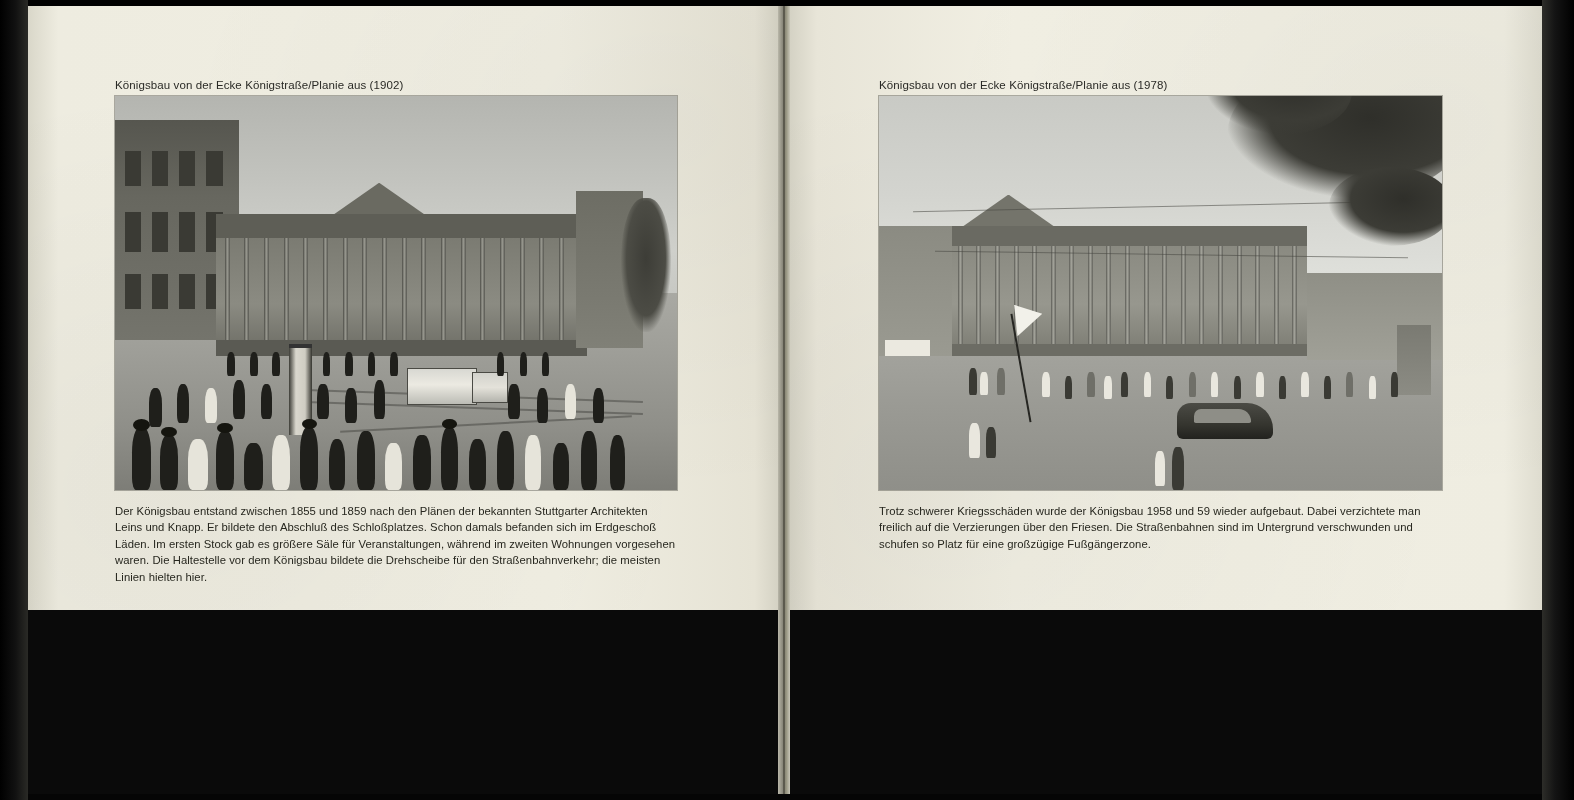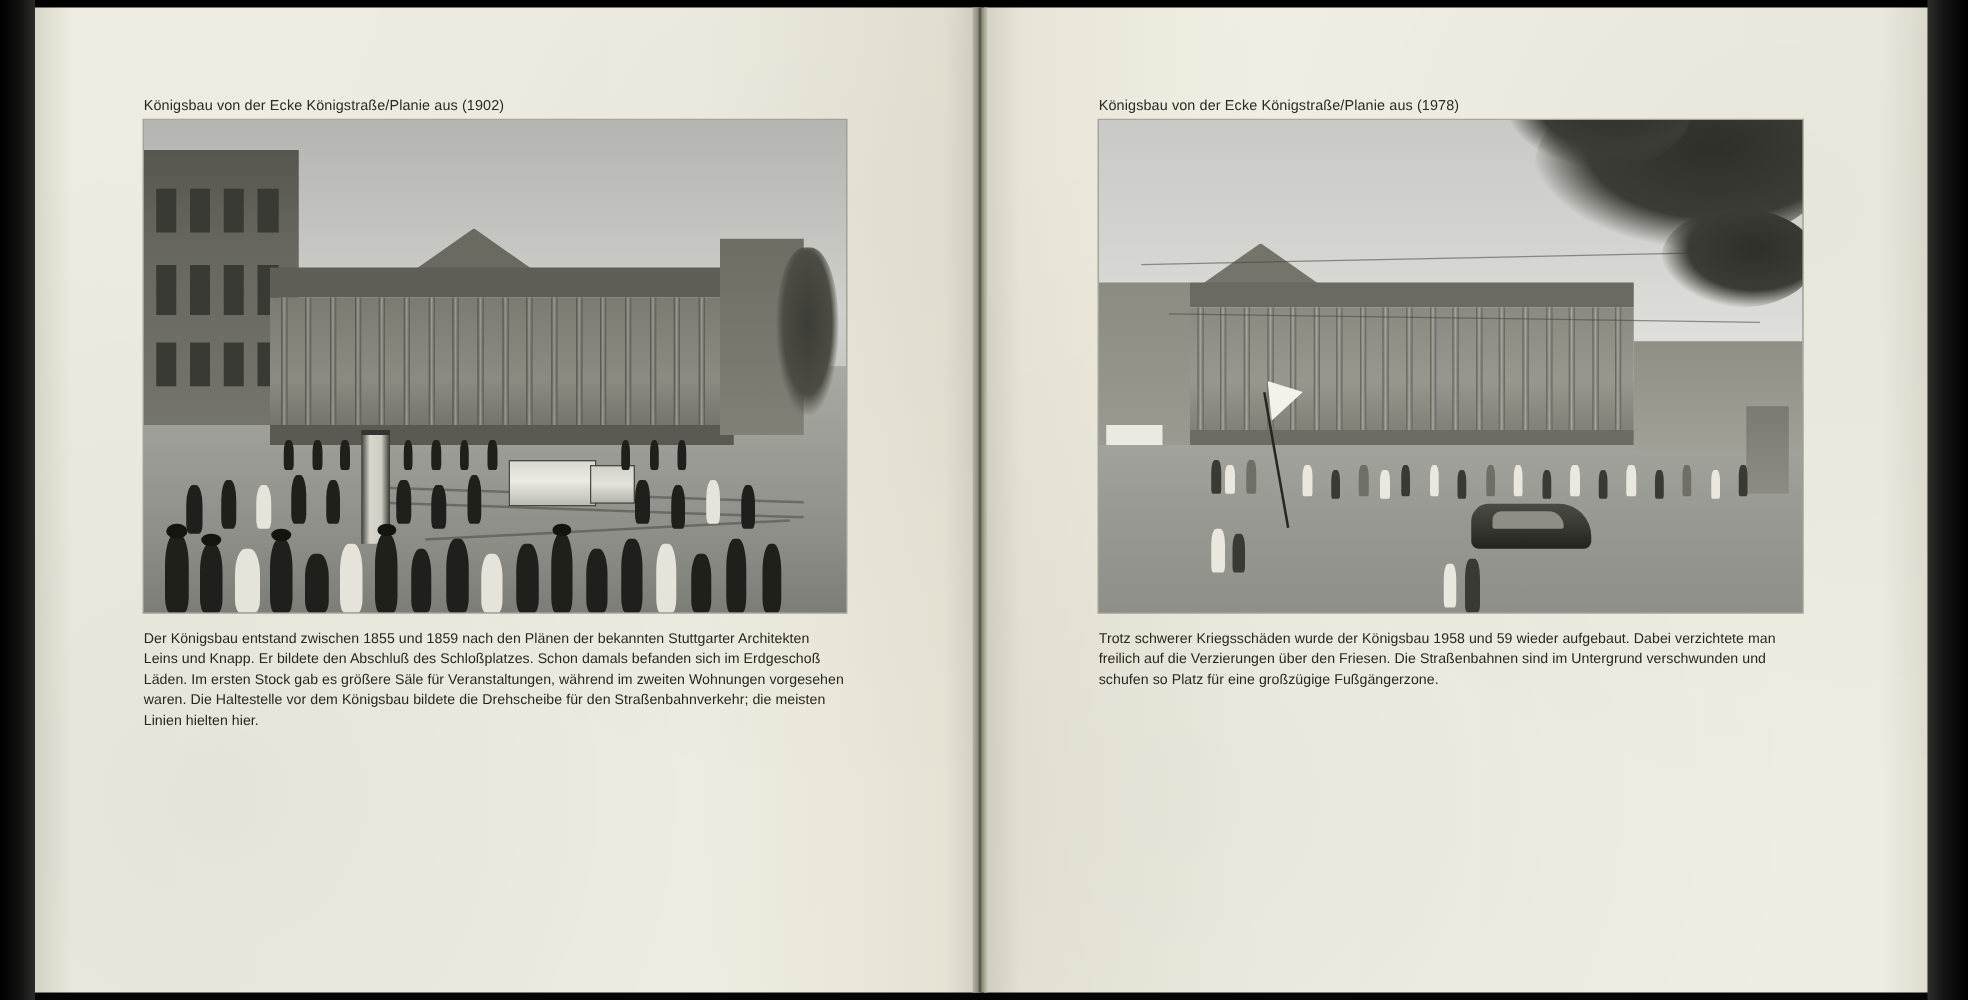--- a/index.html
+++ b/index.html
@@ -44,21 +44,21 @@
     position: absolute;
     left: 0; bottom: 0;
     width: 1574px; height: 6px;
     background: #050505;
   }
 
   
   .page {
     position: absolute;
     top: 6px;
-    height: 788px;
+    height: 604px;
     background: #eceade;
   }
   .page-left {
     left: 28px;
     width: 757px;
     background:
       linear-gradient(to right, #d9d7c9 0%, #eeece0 4%, #f0eee2 70%, #e6e3d5 96%, #cfcdbf 100%);
   }
   .page-right {
     left: 787px;

